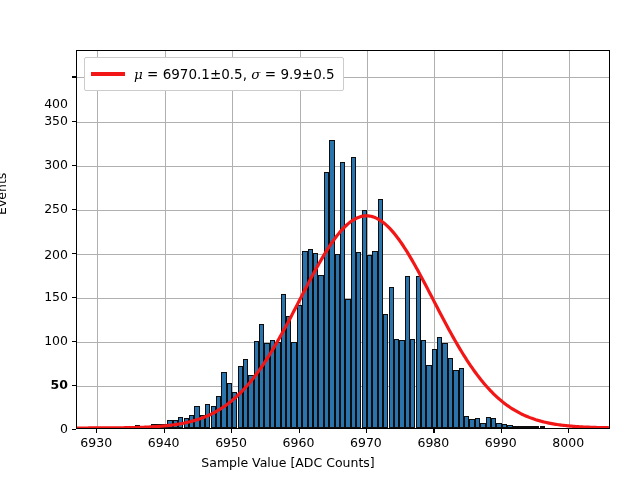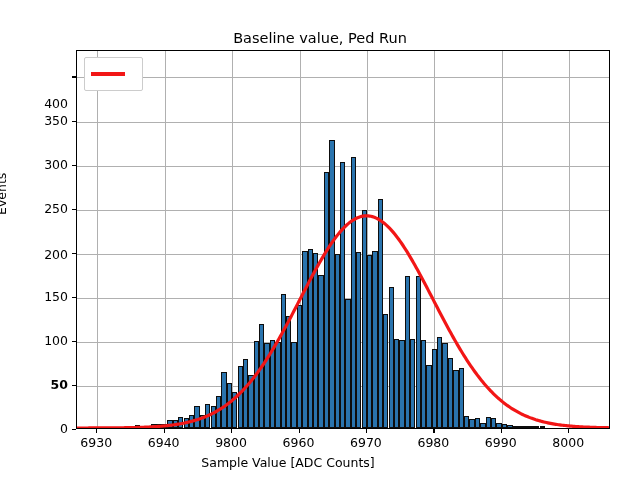--- a/index.html
+++ b/index.html
@@ -76,21 +76,20 @@
     margin-right:9px;flex:none;box-sizing:border-box;
   }
   .legend-text{font-size:13.5px;color:#000;white-space:nowrap;}
   .legend-text i{font-family:"DejaVu Serif",serif;font-style:italic;}
 </style>
 </head>
 <body>
 
 <div id="figure">
 
-  <div id="chart-title">Baseline value, Ped Run</div>
 
   <div id="ylabel">Events</div>
   <div id="xlabel">Sample Value [ADC Counts]</div>
 
   <div id="ytick-container">
       <div class="ylab" style="left: 22px; top: 421px;">0</div>
       <div class="ytick-mark" style="top: 429px;"></div>
       <div class="ylab" style="left: 22px; top: 376.93px; font-weight: bold;">50</div>
       <div class="ytick-mark" style="top: 384.93px;"></div>
       <div class="ylab" style="left: 22px; top: 332.86px;">100</div>
@@ -106,21 +105,21 @@
       <div class="ylab" style="left: 22px; top: 112.512px;">350</div>
       <div class="ytick-mark" style="top: 120.512px;"></div>
       <div class="ylab" style="left: 22px; top: 68.4419px; margin-top: 28px;">400</div>
       <div class="ytick-mark" style="top: 76.4419px;"></div>
     </div>
   <div id="xtick-container">
       <div class="xlab" style="left: 66.2273px; top: 435px;">6930</div>
       <div class="xtick-mark" style="left: 96.2273px;"></div>
       <div class="xlab" style="left: 133.652px; top: 435px;">6940</div>
       <div class="xtick-mark" style="left: 163.652px;"></div>
-      <div class="xlab" style="left: 201.076px; top: 435px;">9800</div>
+      <div class="xlab" style="left: 201.076px; top: 435px;">6950</div>
       <div class="xtick-mark" style="left: 231.076px;"></div>
       <div class="xlab" style="left: 268.5px; top: 435px;">6960</div>
       <div class="xtick-mark" style="left: 298.5px;"></div>
       <div class="xlab" style="left: 335.924px; top: 435px;">6970</div>
       <div class="xtick-mark" style="left: 365.924px;"></div>
       <div class="xlab" style="left: 403.348px; top: 435px;">6980</div>
       <div class="xtick-mark" style="left: 433.348px;"></div>
       <div class="xlab" style="left: 470.773px; top: 435px;">6990</div>
       <div class="xtick-mark" style="left: 500.773px;"></div>
       <div class="xlab" style="left: 538.197px; top: 435px;">8000</div>
@@ -225,16 +224,17 @@
         <div class="bar" style="left: 462.564px; width: 5.32652px; height: 1.2px; background: rgb(42, 116, 174); border-color: rgb(13, 13, 13);"></div>
       </div>
     <svg id="curve-layer" viewBox="0 0 534 379" preserveAspectRatio="none">
       <path id="fit-path" fill="none" stroke="#f21616" stroke-width="3.2" stroke-linejoin="round" stroke-linecap="round" d="M0.00,378.98 L1.34,378.98 L2.67,378.98 L4.01,378.98 L5.34,378.98 L6.67,378.97 L8.01,378.97 L9.35,378.97 L10.68,378.97 L12.02,378.96 L13.35,378.96 L14.68,378.96 L16.02,378.95 L17.35,378.95 L18.69,378.95 L20.03,378.94 L21.36,378.94 L22.69,378.93 L24.03,378.93 L25.36,378.92 L26.70,378.91 L28.04,378.91 L29.37,378.90 L30.71,378.89 L32.04,378.88 L33.37,378.87 L34.71,378.86 L36.04,378.85 L37.38,378.84 L38.72,378.83 L40.05,378.81 L41.38,378.80 L42.72,378.78 L44.05,378.77 L45.39,378.75 L46.73,378.73 L48.06,378.71 L49.40,378.69 L50.73,378.67 L52.06,378.64 L53.40,378.61 L54.74,378.59 L56.07,378.56 L57.41,378.52 L58.74,378.49 L60.07,378.45 L61.41,378.41 L62.74,378.37 L64.08,378.33 L65.42,378.28 L66.75,378.23 L68.08,378.18 L69.42,378.12 L70.75,378.06 L72.09,378.00 L73.43,377.93 L74.76,377.86 L76.10,377.78 L77.43,377.70 L78.76,377.61 L80.10,377.52 L81.43,377.43 L82.77,377.33 L84.11,377.22 L85.44,377.10 L86.77,376.98 L88.11,376.86 L89.44,376.72 L90.78,376.58 L92.12,376.44 L93.45,376.28 L94.79,376.11 L96.12,375.94 L97.45,375.76 L98.79,375.56 L100.13,375.36 L101.46,375.15 L102.80,374.93 L104.13,374.69 L105.46,374.44 L106.80,374.19 L108.13,373.91 L109.47,373.63 L110.81,373.33 L112.14,373.02 L113.47,372.69 L114.81,372.35 L116.14,371.99 L117.48,371.61 L118.82,371.22 L120.15,370.81 L121.49,370.39 L122.82,369.94 L124.15,369.48 L125.49,368.99 L126.83,368.49 L128.16,367.96 L129.50,367.41 L130.83,366.84 L132.16,366.25 L133.50,365.63 L134.83,364.99 L136.17,364.32 L137.51,363.63 L138.84,362.91 L140.18,362.16 L141.51,361.39 L142.84,360.59 L144.18,359.76 L145.52,358.90 L146.85,358.01 L148.19,357.10 L149.52,356.14 L150.85,355.16 L152.19,354.15 L153.52,353.10 L154.86,352.02 L156.20,350.91 L157.53,349.76 L158.86,348.57 L160.20,347.36 L161.53,346.10 L162.87,344.81 L164.21,343.49 L165.54,342.12 L166.88,340.72 L168.21,339.28 L169.54,337.81 L170.88,336.30 L172.22,334.74 L173.55,333.16 L174.89,331.53 L176.22,329.86 L177.55,328.16 L178.89,326.42 L180.22,324.64 L181.56,322.83 L182.90,320.97 L184.23,319.08 L185.56,317.15 L186.90,315.19 L188.23,313.19 L189.57,311.15 L190.91,309.08 L192.24,306.97 L193.58,304.83 L194.91,302.66 L196.24,300.46 L197.58,298.22 L198.91,295.95 L200.25,293.66 L201.59,291.33 L202.92,288.98 L204.25,286.61 L205.59,284.20 L206.92,281.78 L208.26,279.33 L209.60,276.86 L210.93,274.37 L212.27,271.86 L213.60,269.34 L214.93,266.81 L216.27,264.26 L217.61,261.69 L218.94,259.12 L220.28,256.55 L221.61,253.97 L222.94,251.38 L224.28,248.79 L225.61,246.21 L226.95,243.62 L228.29,241.04 L229.62,238.47 L230.95,235.91 L232.29,233.36 L233.62,230.82 L234.96,228.30 L236.30,225.80 L237.63,223.31 L238.97,220.86 L240.30,218.42 L241.63,216.02 L242.97,213.64 L244.30,211.30 L245.64,208.99 L246.98,206.72 L248.31,204.49 L249.64,202.30 L250.98,200.15 L252.31,198.05 L253.65,196.00 L254.99,194.00 L256.32,192.05 L257.66,190.16 L258.99,188.32 L260.32,186.55 L261.66,184.83 L263.00,183.18 L264.33,181.60 L265.67,180.08 L267.00,178.62 L268.33,177.24 L269.67,175.93 L271.00,174.70 L272.34,173.53 L273.68,172.45 L275.01,171.44 L276.34,170.51 L277.68,169.66 L279.01,168.89 L280.35,168.20 L281.69,167.60 L283.02,167.07 L284.36,166.63 L285.69,166.28 L287.02,166.01 L288.36,165.82 L289.70,165.72 L291.03,165.71 L292.37,165.78 L293.70,165.93 L295.03,166.17 L296.37,166.50 L297.70,166.91 L299.04,167.40 L300.38,167.98 L301.71,168.64 L303.05,169.38 L304.38,170.20 L305.71,171.10 L307.05,172.08 L308.39,173.14 L309.72,174.28 L311.06,175.49 L312.39,176.77 L313.72,178.13 L315.06,179.55 L316.39,181.05 L317.73,182.61 L319.07,184.24 L320.40,185.94 L321.73,187.69 L323.07,189.50 L324.40,191.38 L325.74,193.30 L327.08,195.29 L328.41,197.32 L329.75,199.40 L331.08,201.53 L332.41,203.71 L333.75,205.92 L335.09,208.18 L336.42,210.48 L337.76,212.81 L339.09,215.17 L340.42,217.57 L341.76,219.99 L343.09,222.44 L344.43,224.92 L345.77,227.41 L347.10,229.93 L348.44,232.46 L349.77,235.00 L351.10,237.56 L352.44,240.13 L353.78,242.71 L355.11,245.29 L356.45,247.88 L357.78,250.46 L359.11,253.05 L360.45,255.64 L361.78,258.21 L363.12,260.79 L364.46,263.35 L365.79,265.91 L367.12,268.45 L368.46,270.97 L369.79,273.49 L371.13,275.98 L372.47,278.46 L373.80,280.91 L375.14,283.35 L376.47,285.76 L377.80,288.15 L379.14,290.51 L380.48,292.84 L381.81,295.15 L383.15,297.42 L384.48,299.67 L385.81,301.89 L387.15,304.07 L388.48,306.22 L389.82,308.34 L391.16,310.42 L392.49,312.47 L393.82,314.48 L395.16,316.46 L396.49,318.40 L397.83,320.31 L399.17,322.17 L400.50,324.00 L401.84,325.80 L403.17,327.55 L404.50,329.27 L405.84,330.94 L407.17,332.59 L408.51,334.19 L409.85,335.75 L411.18,337.28 L412.51,338.77 L413.85,340.22 L415.18,341.63 L416.52,343.01 L417.86,344.35 L419.19,345.65 L420.53,346.92 L421.86,348.15 L423.19,349.34 L424.53,350.50 L425.87,351.63 L427.20,352.72 L428.54,353.78 L429.87,354.81 L431.20,355.80 L432.54,356.76 L433.87,357.69 L435.21,358.59 L436.55,359.46 L437.88,360.30 L439.21,361.11 L440.55,361.89 L441.88,362.65 L443.22,363.38 L444.56,364.08 L445.89,364.75 L447.23,365.40 L448.56,366.03 L449.89,366.63 L451.23,367.21 L452.56,367.77 L453.90,368.30 L455.24,368.81 L456.57,369.31 L457.90,369.78 L459.24,370.23 L460.57,370.67 L461.91,371.08 L463.25,371.48 L464.58,371.86 L465.92,372.22 L467.25,372.57 L468.58,372.90 L469.92,373.22 L471.26,373.52 L472.59,373.81 L473.93,374.09 L475.26,374.35 L476.59,374.60 L477.93,374.84 L479.26,375.07 L480.60,375.29 L481.94,375.49 L483.27,375.69 L484.60,375.88 L485.94,376.05 L487.27,376.22 L488.61,376.38 L489.95,376.53 L491.28,376.68 L492.62,376.81 L493.95,376.94 L495.28,377.06 L496.62,377.18 L497.96,377.29 L499.29,377.39 L500.63,377.49 L501.96,377.58 L503.29,377.67 L504.63,377.75 L505.96,377.83 L507.30,377.90 L508.64,377.97 L509.97,378.04 L511.31,378.10 L512.64,378.16 L513.97,378.21 L515.31,378.26 L516.65,378.31 L517.98,378.36 L519.32,378.40 L520.65,378.44 L521.98,378.48 L523.32,378.51 L524.65,378.54 L525.99,378.57 L527.33,378.60 L528.66,378.63 L529.99,378.66 L531.33,378.68 L532.66,378.70 L534.00,378.72 "></path>
     </svg>
   </div>
 
   <div id="legend">
     <div class="legend-row">
       <div class="legend-swatch-line"></div>
+      <div class="legend-text" id="legend-fit-text"><i>μ</i> = 6970.1±0.5, <i>σ</i> = 9.9±0.5</div>
     </div>
   </div>
 
 </div>
 
 </body></html>

